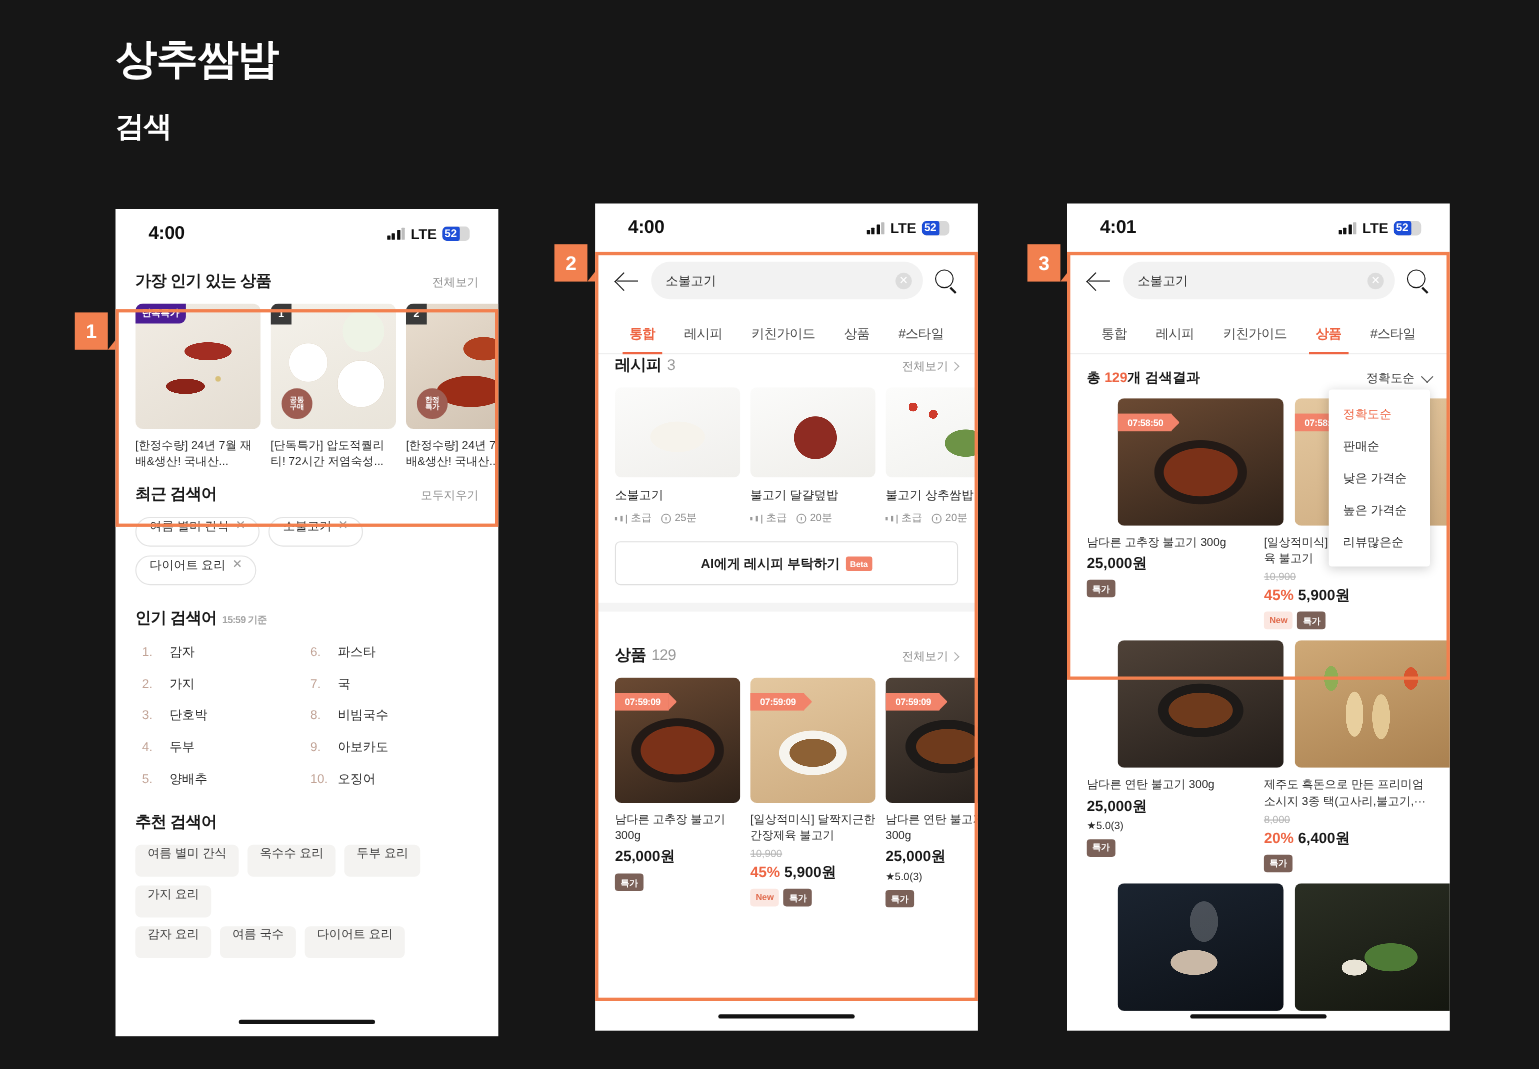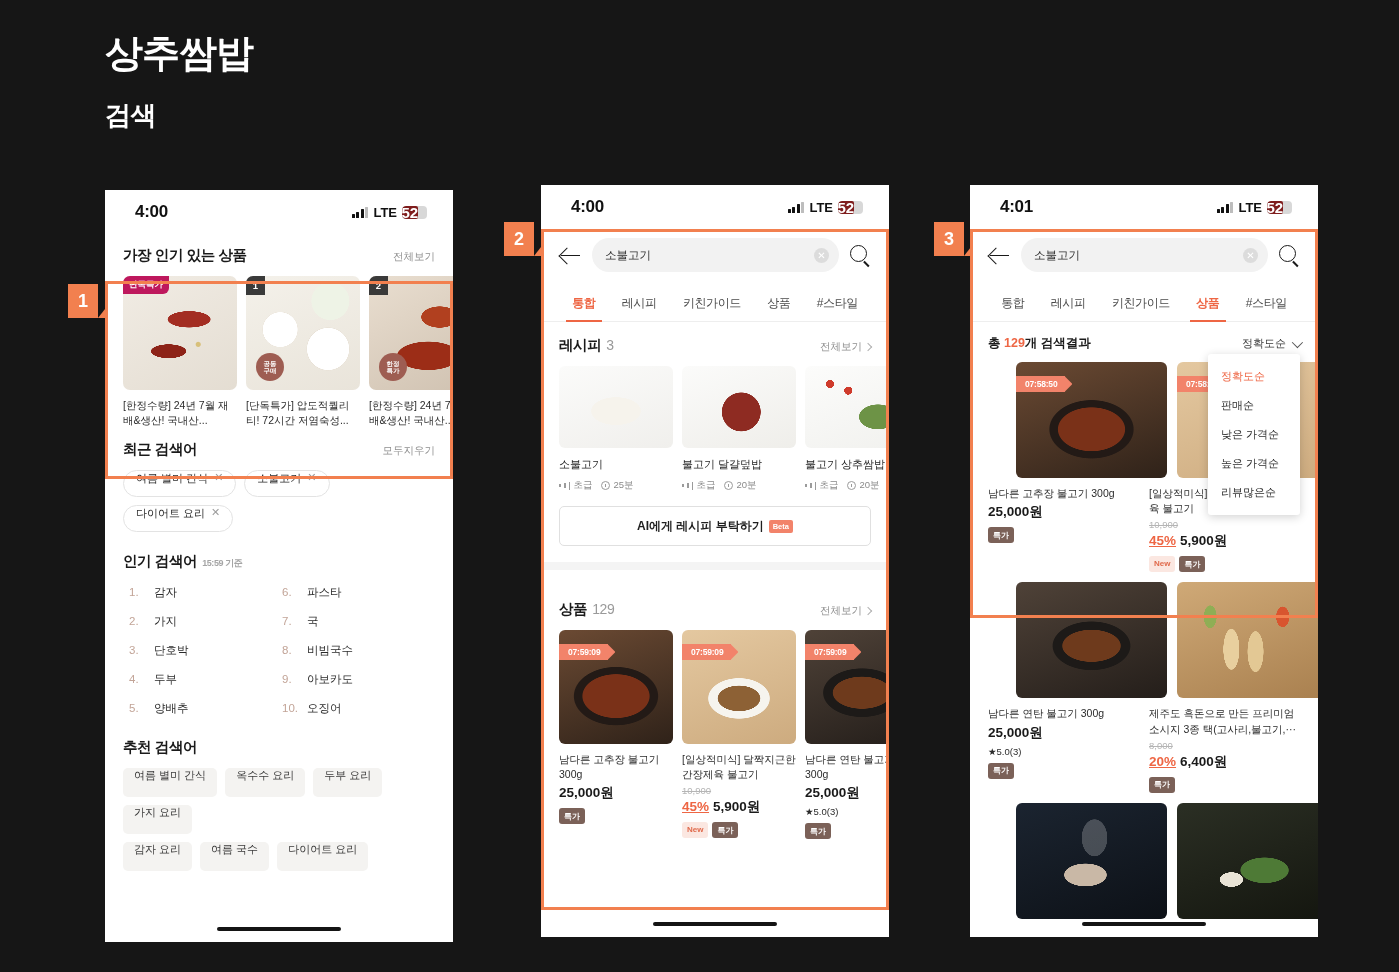--- a/index.html
+++ b/index.html
@@ -39,22 +39,22 @@
   .sb-signal i:nth-child(2) { height: 6px; }
   .sb-signal i:nth-child(3) { height: 8.5px; }
   .sb-signal i:nth-child(4) { height: 11px; background: #bdbdbd; }
   .sb-lte { font-size: 13px; font-weight: 700; color: #111; }
   .sb-batt {
     position: relative; width: 25px; height: 13px; border-radius: 4px;
     background: #d8d8d8; overflow: hidden;
   }
   .sb-batt b {
     position: absolute; left: 0; top: 0; bottom: 0; width: 62%;
-    background: #7f1d1d; border-radius: 4px 2px 2px 4px;
-    color: #fff; font-size: 15px; font-weight: 700;
+    background: #1d4ed8; border-radius: 4px 2px 2px 4px;
+    color: #fff; font-size: 10px; font-weight: 700;
     display: flex; align-items: center; justify-content: center;
   }
   .sb-batt:after {
     content: ""; position: absolute; right: -3px; top: 4px;
     width: 2px; height: 5px; background: #cfcfcf; border-radius: 0 2px 2px 0;
   }
 
   
   .searchbar { display: flex; align-items: center; gap: 11px; padding: 9px 18px 12px 18px; }
   .back-arrow { width: 22px; height: 22px; flex: 0 0 auto; position: relative; cursor: pointer; }
@@ -105,21 +105,21 @@
   .hscroll { display: flex; gap: 9px; padding: 11px 0 0 18px; overflow: hidden; }
   .pcard { width: 114px; flex: 0 0 auto; }
   .pthumb {
     width: 114px; height: 114px; border-radius: 7px; position: relative; overflow: hidden;
   }
   .pname {
     margin-top: 8px; font-size: 10.5px; line-height: 1.45; color: #2b2b2b;
     display: -webkit-box; -webkit-line-clamp: 2; -webkit-box-orient: vertical; overflow: hidden;
   }
   .tagdeal {
-    position: absolute; left: 0; top: 0; background: #be185d; color: #fff;
+    position: absolute; left: 0; top: 0; background: #4c1d95; color: #fff;
     font-size: 8.5px; font-weight: 700; padding: 3px 6px; border-radius: 0 0 6px 0;
   }
   .tagrank {
     position: absolute; left: 0; top: 0; background: #3a3a3a; color: #fff;
     font-size: 9.5px; font-weight: 700; width: 19px; height: 19px;
     display: flex; align-items: center; justify-content: center;
   }
   .sticker {
     position: absolute; left: 10px; bottom: 9px; width: 28px; height: 28px;
     border-radius: 50%; background: #9e5d52; color: #fff; font-size: 6.5px;
@@ -193,21 +193,21 @@
   .ribbon:after {
     content: ""; position: absolute; right: -7px; top: 0; bottom: 0; width: 8px;
     background: #f2836a; clip-path: polygon(0 0, 100% 50%, 0 100%);
   }
   .gname {
     margin-top: 8px; font-size: 10.5px; line-height: 1.45; color: #2b2b2b;
     display: -webkit-box; -webkit-line-clamp: 2; -webkit-box-orient: vertical; overflow: hidden;
   }
   .oldprice { font-size: 9.5px; color: #b5b5b5; text-decoration: line-through; margin-top: 3px; }
   .priceline { margin-top: 2px; display: flex; align-items: baseline; gap: 4px; }
-  .disc { font-size: 13.5px; font-weight: 700; color: #ee6644; text-decoration: underline; }
+  .disc { font-size: 13.5px; font-weight: 700; color: #ee6644; }
   .price { font-size: 13.5px; font-weight: 700; color: #1a1a1a; }
   .rating { margin-top: 4px; font-size: 9.5px; color: #2b2b2b; }
   .badges { margin-top: 6px; display: flex; gap: 4px; }
   .bdg { font-size: 8px; font-weight: 600; padding: 2.5px 5px; border-radius: 3px; }
   .bdg.special { background: #7b6158; color: #fff; }
   .bdg.new { background: #fbe7e1; color: #e06a4c; }
 
   
   .res-head {
     display: flex; align-items: center; justify-content: space-between;
@@ -483,21 +483,21 @@
     </div>
 
     <div class="tabs">
       <div class="tab active">통합</div>
       <div class="tab">레시피</div>
       <div class="tab">키친가이드</div>
       <div class="tab">상품</div>
       <div class="tab">#스타일</div>
     </div>
 
-    <div style="margin-top:14px;">
+    <div style="">
       <div class="sect-head">
         <div class="sect-title">
           <span>레시피</span><span class="sect-count">3</span>
         </div>
         <div class="sect-more">
             <span>전체보기</span>
             <span class="chev"></span>
           </div>
       </div>
       <div class="rrow">

